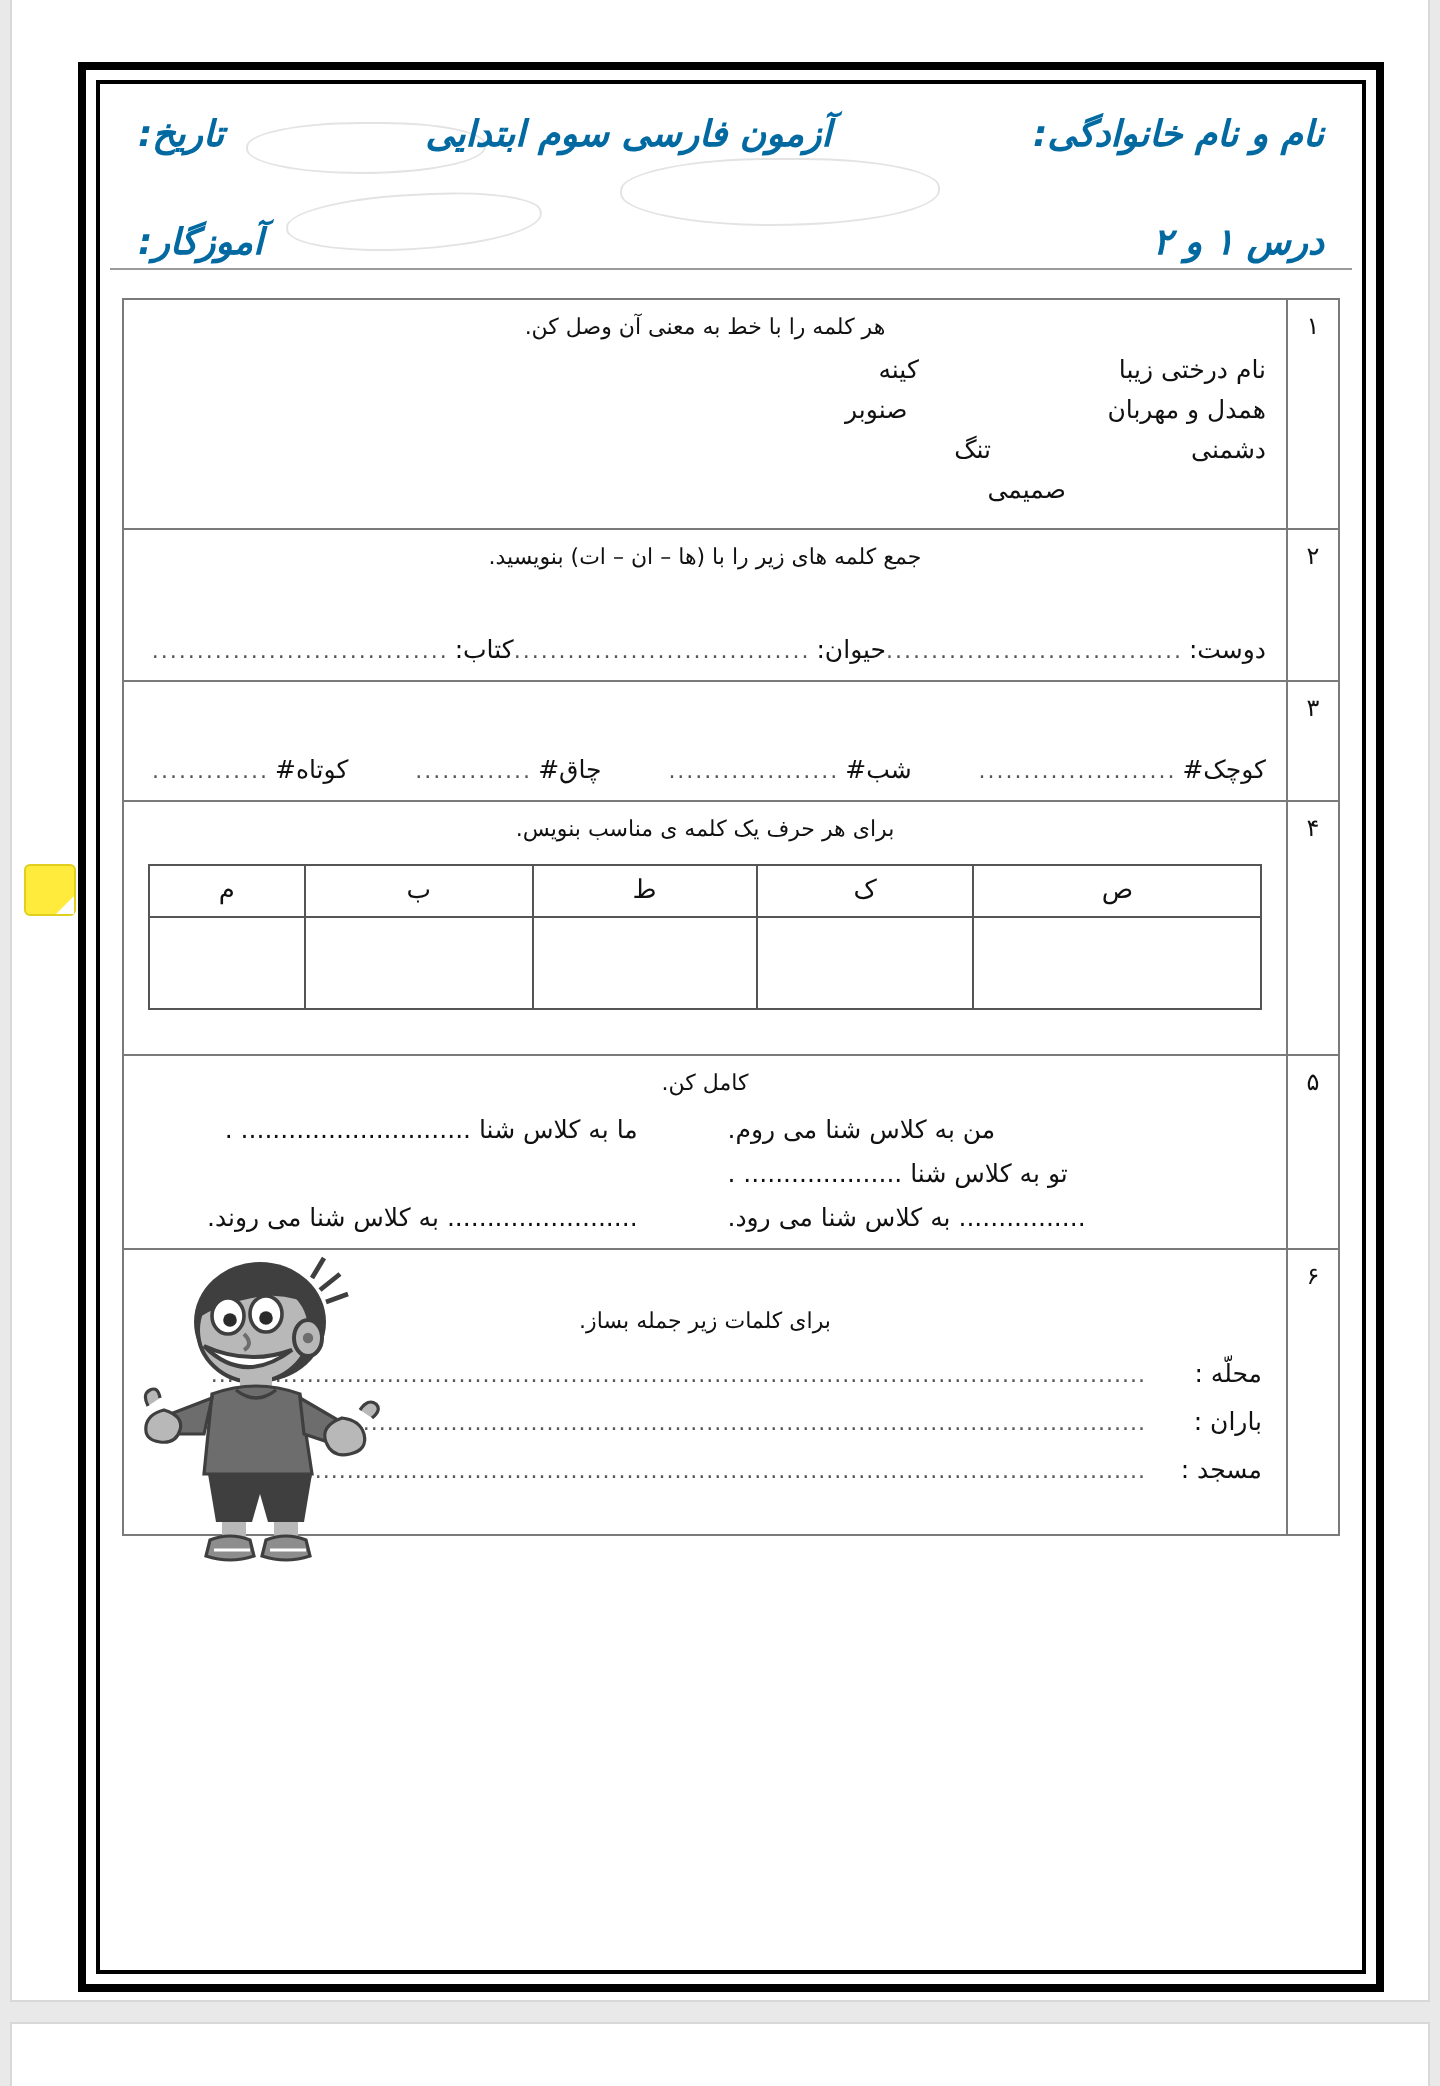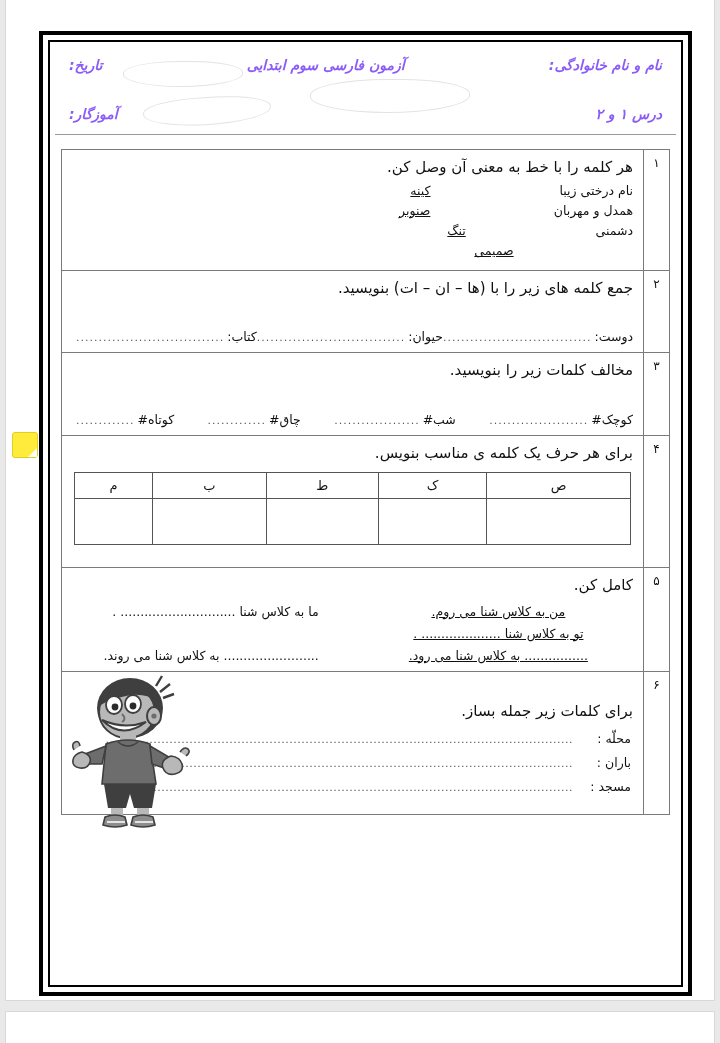--- a/index.html
+++ b/index.html
@@ -92,23 +92,23 @@
     display: flex;
     justify-content: space-between;
     align-items: baseline;
     position: relative;
     z-index: 2;
   }
   .header-row.second { margin-top: 33px; }
   .hdr-text {
     font-family: "DejaVu Sans", sans-serif;
     font-weight: bold;
-    font-size: 14px;
+    font-size: 18px;
     font-style: italic;
-    color: #8b5cf6;
+    color: #0369a1;
     white-space: nowrap;
   }
   .hdr-center { flex: 0 0 auto; }
   .hdr-left  { flex: 0 0 auto; }
   .hdr-spacer { flex: 1 1 auto; }
 
   
   .scribble {
     position: absolute;
     border: 1px solid #e3e3e3;
@@ -140,41 +140,40 @@
     font-size: 12px;
     color: #111;
   }
   .qbody {
     flex: 1 1 auto;
     padding: 6px 10px 8px 10px;
     position: relative;
   }
   .qprompt {
     font-family: "DejaVu Sans", sans-serif;
-    font-size: 15px;
+    font-size: 11px;
     color: #111;
     line-height: 1.5;
-    text-align: right;
+    text-align: center;
   }
 
   
   .match-list { margin-top: 2px; }
   .match-line {
     display: flex;
     align-items: baseline;
     justify-content: flex-start;
     font-family: "DejaVu Sans", sans-serif;
     font-size: 12.5px;
     color: #111;
     line-height: 1.62;
   }
   .match-word {
     flex: 0 0 78px;
-    text-align: center;
-    text-decoration: underline;
+    text-align: right;
   }
   .match-gap { flex: 0 0 100px; }
   .match-def { flex: 0 0 auto; text-align: left; }
 
   
   .inline-row {
     display: flex;
     justify-content: flex-start;
     align-items: baseline;
     margin-top: 6px;
@@ -207,21 +206,21 @@
 
   
   .conj-row {
     display: flex;
     justify-content: space-between;
     margin-top: 7px;
     font-family: "DejaVu Sans", sans-serif;
     font-size: 12.5px;
     color: #111;
   }
-  .conj-right { flex: 0 0 48%; text-align: center; text-decoration: underline; }
+  .conj-right { flex: 0 0 48%; text-align: left; }
   .conj-left  { flex: 0 0 44%; }
 
   
   .sent-row {
     display: flex;
     align-items: baseline;
     margin-top: 9px;
     font-family: "DejaVu Sans", sans-serif;
     font-size: 12.5px;
     color: #111;
@@ -328,21 +327,20 @@
                 <span class="lbl">کتاب:</span>
                 <span class="dots-sm">.................................</span>
               </span>
             </div>
           </div>
         </div>
 
         <div class="qrow">
           <div class="qnum">۳</div>
           <div class="qbody">
-            <div class="qprompt">مخالف کلمات زیر را بنویسید.</div>
             <div class="inline-row q3-grid">
               <span class="inline-item">
                 <span class="lbl">کوچک#</span>
                 <span class="dots-sm">......................</span>
               </span>
               <span class="inline-item">
                 <span class="lbl">شب#</span>
                 <span class="dots-sm">...................</span>
               </span>
               <span class="inline-item">

